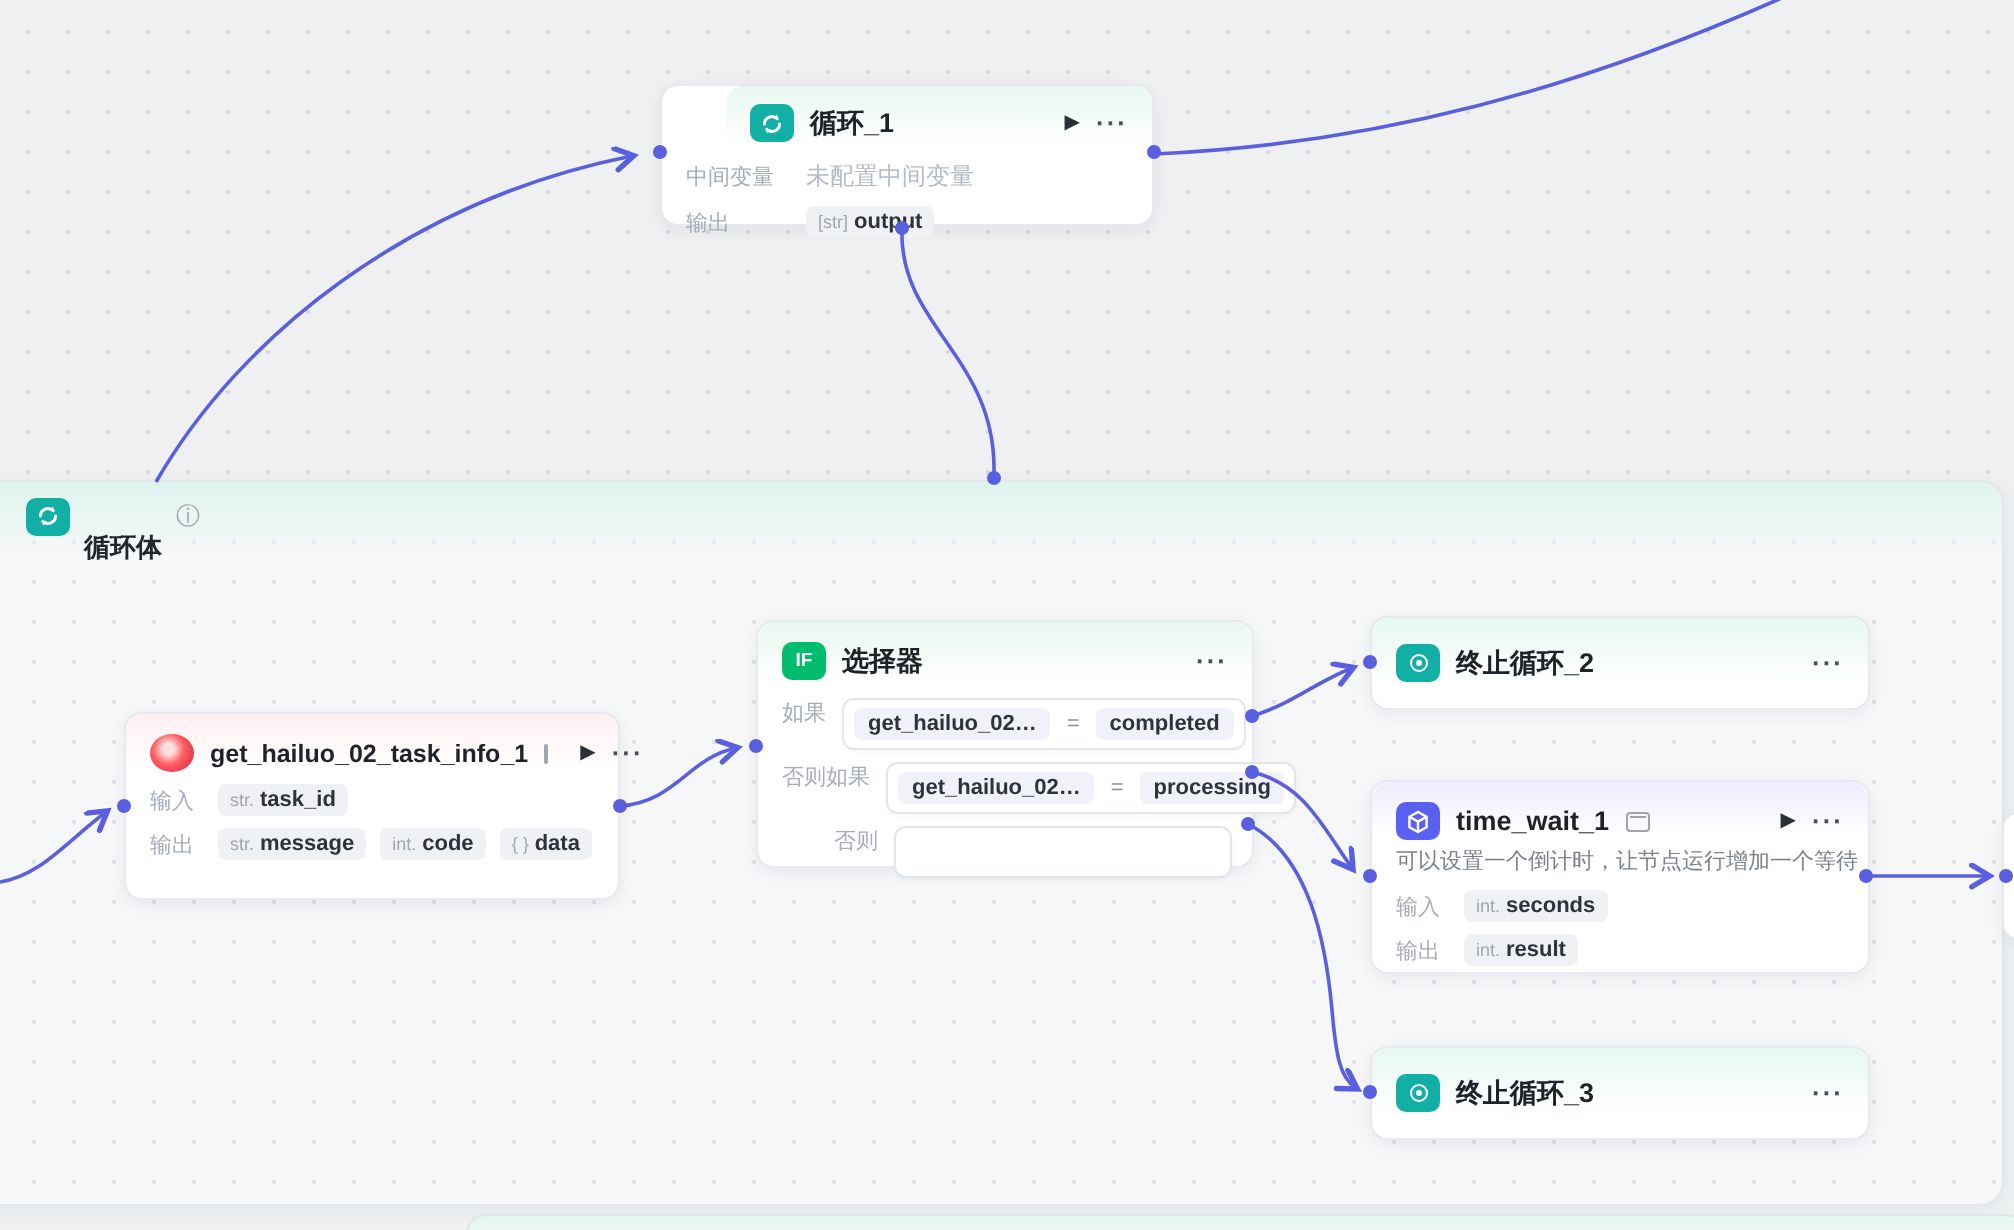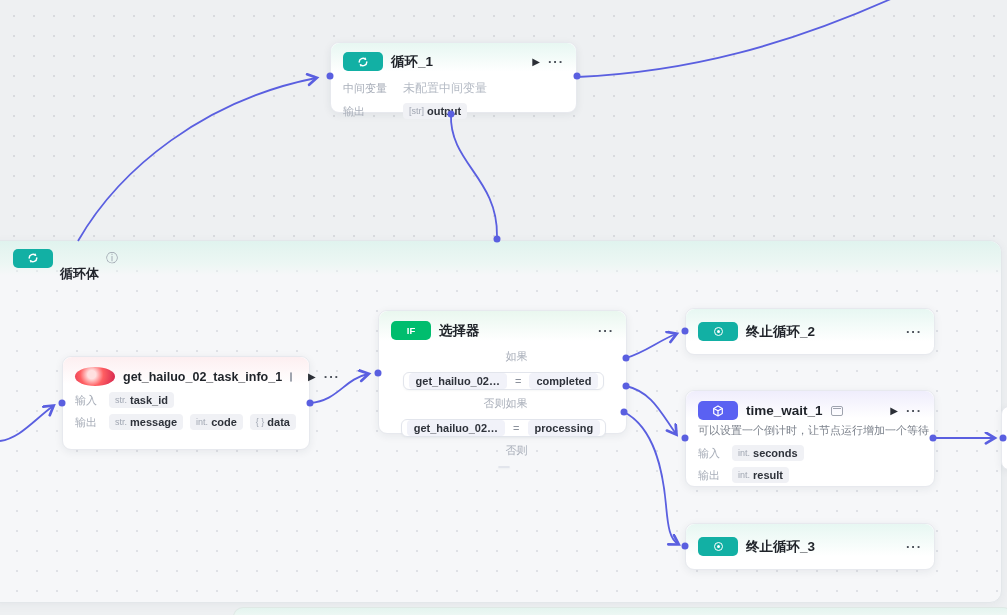--- a/index.html
+++ b/index.html
@@ -43,21 +43,21 @@
   .node-header { display:flex; align-items:center; gap:8px; padding:10px 12px 6px 12px; }
   .ntitle { font-size:13.5px; font-weight:700; color:#1f2329; white-space:nowrap; }
   .spacer { flex:1; }
   .play { font-size:10px; color:#2b2f36; cursor:pointer; }
   .more { font-size:13px; font-weight:700; color:#4a4f58; letter-spacing:1px; cursor:pointer; }
   .hdr-mint   { background:linear-gradient(180deg,#e7f7f2,#ffffff 85%); border-radius:9px 9px 0 0; }
   .hdr-green  { background:linear-gradient(180deg,#e9f7ef,#ffffff 85%); border-radius:9px 9px 0 0; }
   .hdr-purple { background:linear-gradient(180deg,#efedfc,#ffffff 85%); border-radius:9px 9px 0 0; }
   .hdr-pink   { background:linear-gradient(180deg,#fdeff1,#ffffff 85%); border-radius:9px 9px 0 0; }
   .nicon {
-    width:40px; height:19px; border-radius:5px; flex:0 0 auto;
+    width:22px; height:19px; border-radius:5px; flex:0 0 auto;
     display:flex; align-items:center; justify-content:center;
   }
   .nicon.teal   { background:#12b0a4; }
   .nicon.green  { background:#00bd6e; color:#fff; font-size:9.5px; font-weight:800; }
   .nicon.indigo { background:#5a61f2; }
   .nicon.red    { background:radial-gradient(circle at 42% 40%,#ffe0e0 0 16%,#ff5f62 45%,#d01e4c 100%); border-radius:50%; }
   .ring { width:9px; height:9px; border:1.6px solid #fff; border-radius:50%; position:relative; }
   .ring::after { content:""; position:absolute; left:50%; top:50%; width:3px; height:3px;
     margin:-1.5px 0 0 -1.5px; background:#fff; border-radius:50%; }
   .tag-icon { width:12px; height:10px; border:1.2px solid #8f95a1; border-radius:2px; position:relative; opacity:.85;}
@@ -68,21 +68,21 @@
   .rlabel.wide { min-width:52px; }
   .rmuted { font-size:12px; color:#b4bac4; }
   .badge {
     display:inline-flex; align-items:center; gap:3px;
     background:#f0f1f5; border-radius:4px; padding:2px 6px;
     font-size:11px; font-weight:700; color:#2e323a; white-space:nowrap;
   }
   .btype { font-size:9px; font-weight:400; color:#a0a6b2; }
   .badges { display:flex; gap:7px; }
   
-  .cond-row { display:flex; align-items:center; gap:8px; padding:3px 10px 3px 12px;flex-direction:column; }
+  .cond-row { display:flex; gap:8px; padding:3px 10px 3px 12px; }
   .cond-label { font-size:11px; color:#a7adb8; width:48px; text-align:right; white-space:nowrap; }
   .cond-box {
     flex:1; height:26px; background:#fff; border:1px solid #e2e5ec; border-radius:6px;
     display:flex; align-items:center; gap:8px; padding:0 5px;
     box-shadow:0 1px 2px rgba(30,40,60,.04);
   }
   .cond-pill {
     background:#f1f2f9; border-radius:4px; padding:2px 7px;
     font-size:11px; font-weight:700; color:#2e323a; white-space:nowrap;
   }
@@ -118,21 +118,21 @@
       <span class="loop-body-title">循环体</span>
       <span class="info-i">ⓘ</span>
     </div>
   </div>
 
   <div class="strip"></div>
 
   <div class="sliver"></div>
 
   <div class="node" style="left:330px; top:42px; width:247px; height:71px;">
-    <div class="node-header hdr-mint" style="padding-top:9px;">
+    <div class="node-header hdr-mint" style="padding-top:9px;margin-left:32px;">
       <span class="nicon teal">
         <svg width="12" height="12" viewBox="0 0 12 12">
             <path d="M2.2 6a3.8 3.8 0 0 1 6.4-2.7" fill="none" stroke="#fff" stroke-width="1.5" stroke-linecap="round"></path>
             <path d="M9.8 6a3.8 3.8 0 0 1-6.4 2.7" fill="none" stroke="#fff" stroke-width="1.5" stroke-linecap="round"></path>
             <path d="M8.6 1.2l.3 2.3-2.3-.3z" fill="#fff"></path>
             <path d="M3.4 10.8l-.3-2.3 2.3.3z" fill="#fff"></path>
           </svg>
       </span>
       <span class="ntitle">循环_1</span>
       <span class="spacer"></span>

